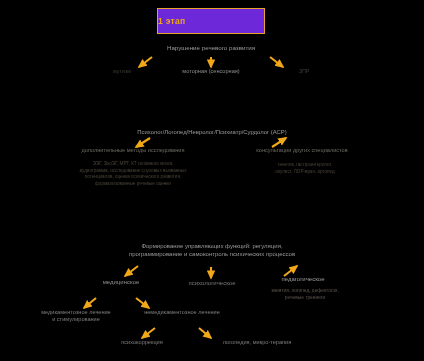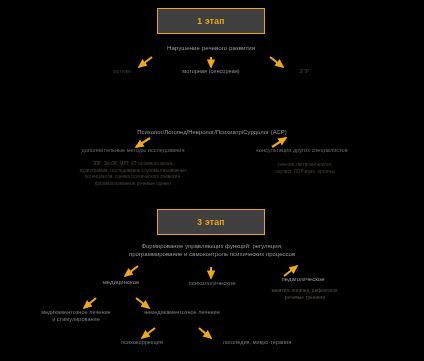--- a/index.html
+++ b/index.html
@@ -30,24 +30,23 @@
     width: 424px;
     height: 361px;
     pointer-events: none;
   }
 
   
   .stage-box {
     position: absolute;
     box-sizing: border-box;
     border: 1.5px solid #e8a32c;
-    background: #404040;
+    background: #6d28d9;
     display: flex;
     align-items: center;
-    justify-content: center;
   }
   .stage-box .stage-label {
     color: #f0a818;
     font-weight: bold;
     font-size: 8.5px;
     letter-spacing: 0.3px;
     white-space: nowrap;
   }
 
   #stage1-box { left: 157px; top: 8px;   width: 108px; height: 26px; }
@@ -146,23 +145,20 @@
   <div class="node t-tiny" style="left:48px; top:161px; width:170px;">ЭЭГ, ЭхоЭГ, МРТ, КТ головного мозга,
 аудиограмма, исследование слуховых вызванных
 потенциалов, оценка психического развития,
 формализованные речевые оценки</div>
 
   <div class="node t-leaf" style="left:222px; top:147px; width:160px; color:#6d6a62;">консультации других специалистов</div>
 
   <div class="node t-tiny" style="left:232px; top:162px; width:146px;">генетик, гастроэнтеролог,
 окулист, ЛОР-врач, ортопед</div>
 
-  <div class="stage-box" id="stage3-box">
-    <span class="stage-label">3 этап</span>
-  </div>
 
   <div class="node t-head" style="left:96px; top:243px; width:232px; font-size:6px;">Формирование управляющих функций: регуляция,
 программирование и самоконтроль психических процессов</div>
 
   <div class="node t-branch" style="left:66px; top:279px; width:110px;">медицинское</div>
 
   <div class="node t-branch" style="left:158px; top:280px; width:108px; color:#787878;">психологическое</div>
 
   <div class="node t-branch" style="left:248px; top:276px; width:110px; color:#9a9a9a;">педагогическое</div>
 

